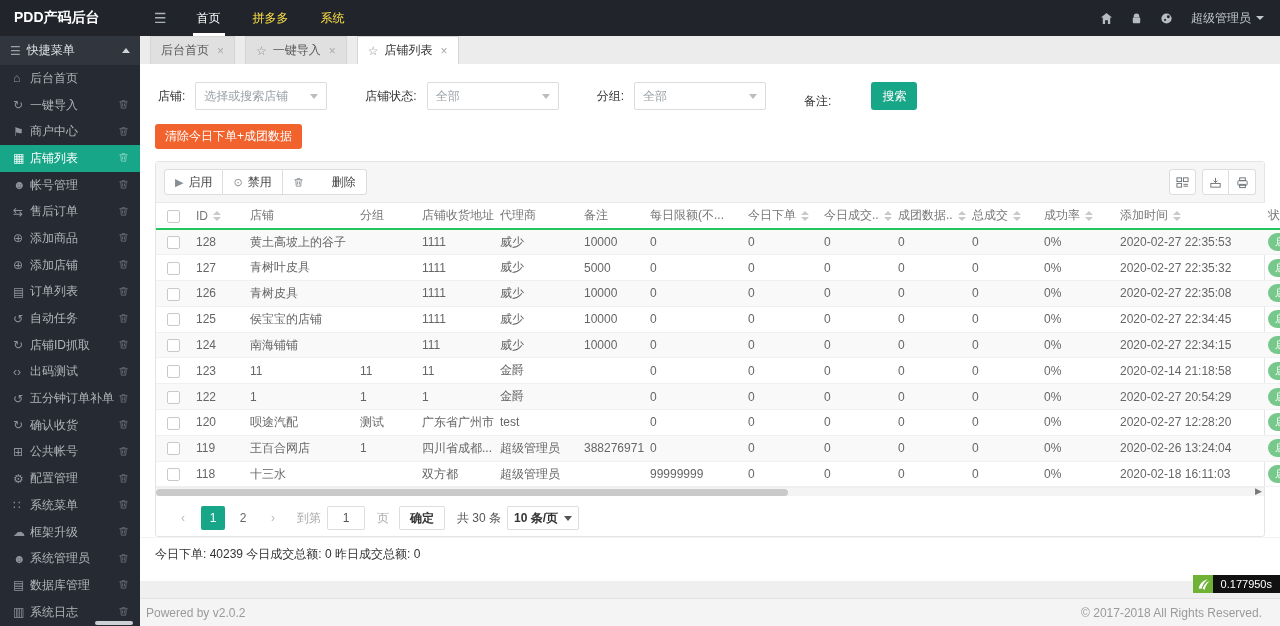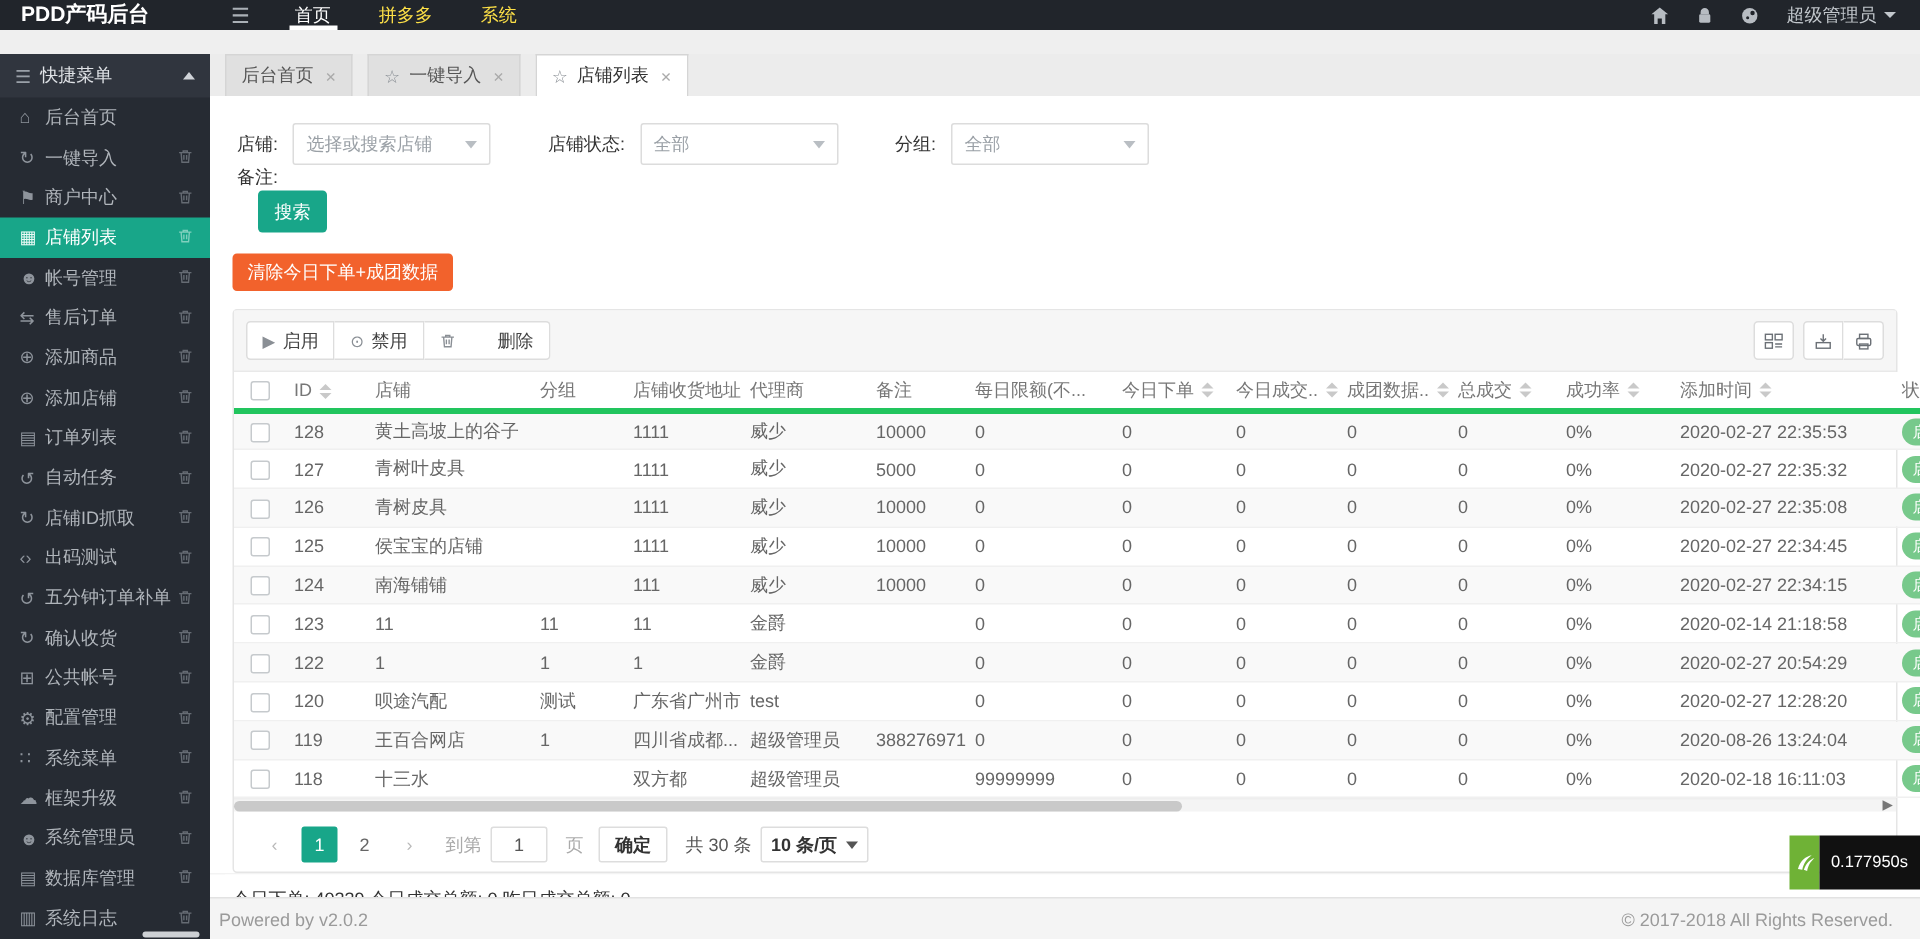--- a/index.html
+++ b/index.html
@@ -1,20 +1,20 @@
 <!DOCTYPE html>
 <html><head>
 <meta charset="utf-8">
 <style>
   * { margin:0; padding:0; box-sizing:border-box; }
   html,body { width:1280px; height:626px; overflow:hidden;
     font-family:"Liberation Sans","DejaVu Sans",sans-serif; font-size:12px; background:#efefef; }
 
   
-  .topbar { position:absolute; top:0; left:0; right:0; height:20px; background:#21252b; display:flex; align-items:stretch; z-index:30; }
+  .topbar { position:absolute; top:0; left:0; right:0; height:36px; background:#21252b; display:flex; align-items:stretch; z-index:30; }
   .brand { width:140px; color:#fff; font-size:14px; font-weight:bold; display:flex; align-items:center; padding-left:14px; }
   .nav-toggle { color:#aab0b6; display:flex; align-items:center; padding:0 14px; font-size:14px; cursor:pointer; }
   .topnav { display:flex; }
   .topnav .nav-item { position:relative; color:#fde047; display:flex; align-items:center; padding:0 16px; cursor:pointer; }
   .topnav .nav-item.active { color:#fff; }
   .topnav .nav-item.active::after { content:""; position:absolute; left:12px; right:12px; bottom:0; height:3px; background:#fff; }
   .topbar-right { margin-left:auto; display:flex; align-items:center; padding-right:16px; color:#b7bcc2; }
   .topbar-icon { width:30px; text-align:center; cursor:pointer; display:flex; justify-content:center; }
   .topbar-icon svg { width:13px; height:13px; fill:#b7bcc2; }
   .user-menu { color:#c2c7cc; margin-left:10px; cursor:pointer; }
@@ -39,21 +39,21 @@
   .main { position:absolute; top:36px; left:140px; right:0; bottom:0; background:#efefef; }
   .tabsbar { height:28px; background:#ececec; display:flex; align-items:flex-end; padding-left:10px; gap:10px; }
   .tab { height:28px; display:flex; align-items:center; background:#e0e0e0; border:1px solid #d5d5d5; border-bottom:none; padding:0 10px; color:#555; cursor:pointer; gap:6px; }
   .tab.active { background:#fff; color:#333; }
   .tab .star { color:#8a8f95; font-size:12px; }
   .tab .close { color:#aaa; font-size:12px; margin-left:2px; }
 
   .content { background:#fff; padding-bottom:6px; }
 
   
-  .filter-row { display:flex; align-items:flex-start; padding:18px 18px 12px 18px; gap:0;flex-direction:column; }
+  .filter-row { display:flex; align-items:flex-end; padding:18px 18px 12px 18px; gap:0; }
   .fgroup { display:flex; align-items:center; margin-right:38px; }
   .fgroup .flabel { color:#333; margin-right:10px; white-space:nowrap; }
   .fselect { width:132px; height:28px; border:1px solid #dcdcdc; border-radius:2px; background:#fff; display:flex; align-items:center; padding:0 8px; color:#9aa0a6; cursor:pointer; }
   .fselect .sel-caret { margin-left:auto; width:0; height:0; border-left:4px solid transparent; border-right:4px solid transparent; border-top:5px solid #b9bec3; }
   .ftext { width:122px; height:28px; border:1px solid #dcdcdc; border-radius:2px; padding:0 8px; color:#555; font-size:12px; font-family:inherit; }
   .ftext::placeholder { color:#b3b8bd; }
   .search-btn { height:28px; padding:0 11px; background:#18a689; color:#fff; border:none; border-radius:3px; font-size:12px; margin-left:14px; cursor:pointer; }
 
   .clear-btn { margin:2px 0 12px 15px; height:25px; padding:0 10px; background:#f2622c; color:#fff; border:none; border-radius:3px; font-size:12px; cursor:pointer; }
 
@@ -69,21 +69,21 @@
   .tbtn svg { width:11px; height:11px; stroke:#8a8f95; }
   .heading-right { margin-left:auto; display:flex; gap:6px; }
   .icon-btn { width:27px; height:26px; background:#fff; border:1px solid #ddd; border-radius:3px; display:flex; align-items:center; justify-content:center; cursor:pointer; }
   .icon-btn svg { width:13px; height:13px; stroke:#6b7076; fill:none; }
   .icon-pair { display:flex; }
   .icon-pair .icon-btn:first-child { border-radius:3px 0 0 3px; }
   .icon-pair .icon-btn:last-child { border-radius:0 3px 3px 0; border-left:none; }
 
   
   table.grid { width:100%; border-collapse:collapse; table-layout:fixed; }
-  .grid th { background:#fff; color:#777; font-weight:normal; text-align:left; height:26px; padding:0 6px; border-bottom:4px solid #22c55e; white-space:nowrap; overflow:hidden; }
+  .grid th { background:#fff; color:#777; font-weight:normal; text-align:left; height:26px; padding:0 6px; border-bottom:2px solid #22c55e; white-space:nowrap; overflow:hidden; }
   .grid td { height:25.8px; padding:0 6px; color:#666; border-bottom:1px solid #f0f0f0; white-space:nowrap; overflow:hidden; }
   .grid tr.striped td { background:#f9f9f9; }
   .grid .c-check { text-align:center; }
   .cb { width:13px; height:13px; border:1px solid #c6cacd; border-radius:2px; background:#fff; display:inline-block; vertical-align:middle; cursor:pointer; }
   .sorter { display:inline-flex; flex-direction:column; margin-left:5px; vertical-align:middle; gap:2px; }
   .sorter i { width:0; height:0; border-left:4px solid transparent; border-right:4px solid transparent; display:block; }
   .sorter .up { border-bottom:4px solid #c9c9c9; }
   .sorter .dn { border-top:4px solid #c9c9c9; }
   .toggle { width:46px; height:18px; border-radius:9px; background:#77c98b; position:relative; display:inline-flex; align-items:center; cursor:pointer; }
   .toggle .tg-label { color:#fff; font-size:10px; padding-left:7px; }
@@ -104,21 +104,21 @@
   .total-label { color:#555; margin-left:6px; }
   .per-page { height:24px; border:1px solid #ddd; border-radius:2px; display:flex; align-items:center; padding:0 6px; gap:6px; color:#333; font-weight:bold; cursor:pointer; }
   .per-page .sel-caret { width:0; height:0; border-left:4px solid transparent; border-right:4px solid transparent; border-top:5px solid #555; }
 
   .summary-line { padding:8px 15px 12px 5px; color:#333; background:#fff; margin:0; }
   .summary-wrap { background:#fff; border-top:1px solid #f3f3f3; padding-left:10px; }
 
   
   .footer { position:absolute; left:0; right:0; bottom:0; height:28px; background:#f4f4f4; border-top:1px solid #e2e2e2; display:flex; align-items:center; padding:0 18px 0 6px; color:#9a9a9a; }
   .footer .f-right { margin-left:auto; }
-  .debug-badge { position:absolute; right:0; bottom:33px; display:flex; align-items:stretch; height:36px; }
+  .debug-badge { position:absolute; right:0; bottom:33px; display:flex; align-items:stretch; height:18px; }
   .debug-badge .dbg-icon { width:20px; background:#6fb236; display:flex; align-items:center; justify-content:center; }
   .debug-badge .dbg-icon svg { width:14px; height:14px; fill:#fff; }
   .debug-badge .dbg-time { background:#111; color:#fff; font-size:11px; display:flex; align-items:center; padding:0 8px; }
 </style>
 </head>
 <body>
 
 <div class="topbar">
   <div class="brand">PDD产码后台</div>
   <div class="nav-toggle">☰</div>
@@ -697,21 +697,21 @@
     <td>1</td>
     <td>四川省成都...</td>
     <td>超级管理员</td>
     <td>388276971</td>
     <td>0</td>
     <td>0</td>
     <td>0</td>
     <td>0</td>
     <td>0</td>
     <td>0%</td>
-    <td>2020-08-26 13:24:04</td>
+    <td>2020-02-26 13:24:04</td>
     <td>
       <span class="toggle">
         <span class="tg-label">启用</span>
 
       </span>
     </td>
   </tr>
             <tr>
     <td class="c-check"><span class="cb"></span></td>
     <td>118</td>

